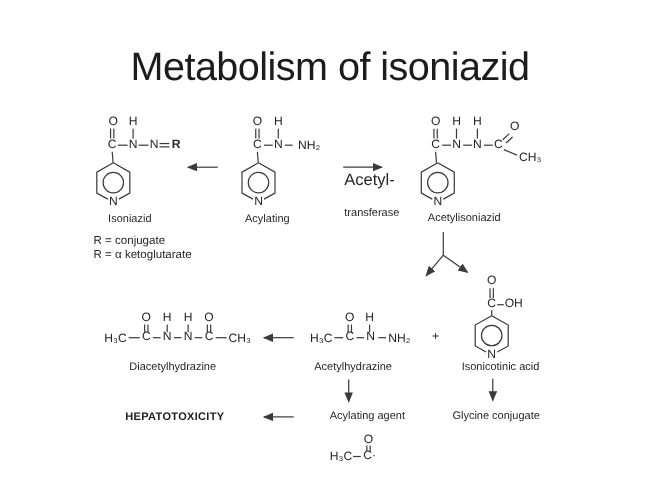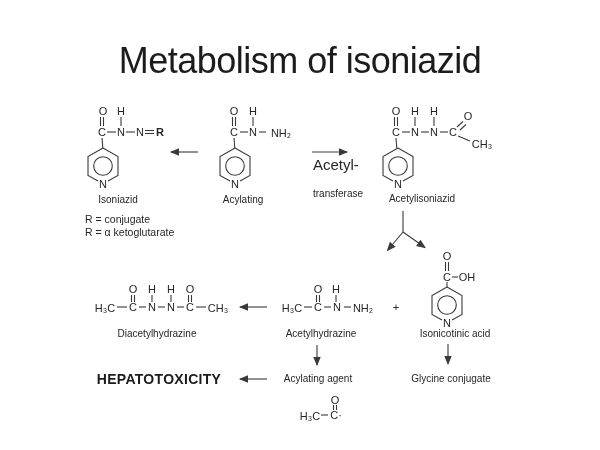--- a/index.html
+++ b/index.html
@@ -19,21 +19,21 @@
   .lbl{
     position:absolute;transform:translate(-50%,-50%);
     font-size:10px;line-height:1;white-space:nowrap;color:#262626;
   }
   .note{
     position:absolute;transform:translateY(-50%);
     font-size:10.5px;line-height:1;white-space:nowrap;color:#262626;
   }
   .hep{
     position:absolute;transform:translate(-50%,-50%);
-    font-size:14px;font-weight:700;letter-spacing:0.3px;white-space:nowrap;color:#1c1c1c;
+    font-size:10px;font-weight:700;letter-spacing:0.3px;white-space:nowrap;color:#1c1c1c;
   }
   .bold{font-weight:700;}
   svg.linework{position:absolute;left:0;top:0;}
   svg.linework *{vector-effect:non-scaling-stroke;}
 </style>
 </head>
 <body>
 
 <div class="slide">
 
@@ -213,20 +213,20 @@
 
   <span class="atom" style="left:396px;top:307px">+</span>
 
   <span class="atom" style="left:447px;top:256px">O</span>
   <span class="atom" style="left:447px;top:277px">C</span>
   <span class="atom" style="left:467px;top:277px">OH</span>
   <span class="atom" style="left:447px;top:323px">N</span>
   <span class="lbl" style="left:455px;top:334px">Isonicotinic acid</span>
 
   <span class="hep" style="left:159px;top:379px">HEPATOTOXICITY</span>
-  <span class="lbl" style="left:318px;top:379px">Acylating agent</span>
+  <span class="lbl" style="left:334px;top:379px">Acylating agent</span>
   <span class="lbl" style="left:451px;top:379px">Glycine conjugate</span>
 
   <span class="atom" style="left:335px;top:400px">O</span>
   <span class="atom" style="left:310px;top:416px">H₃C</span>
   <span class="atom" style="left:336px;top:415px">C·</span>
 
 </div>
 
 </body></html>

